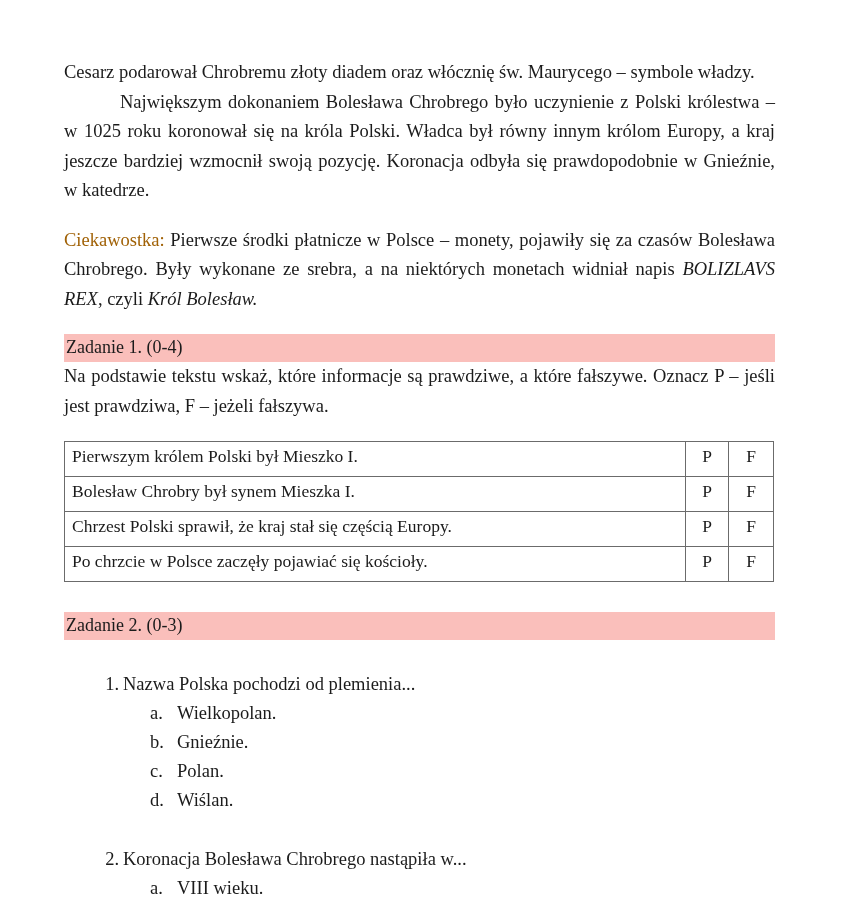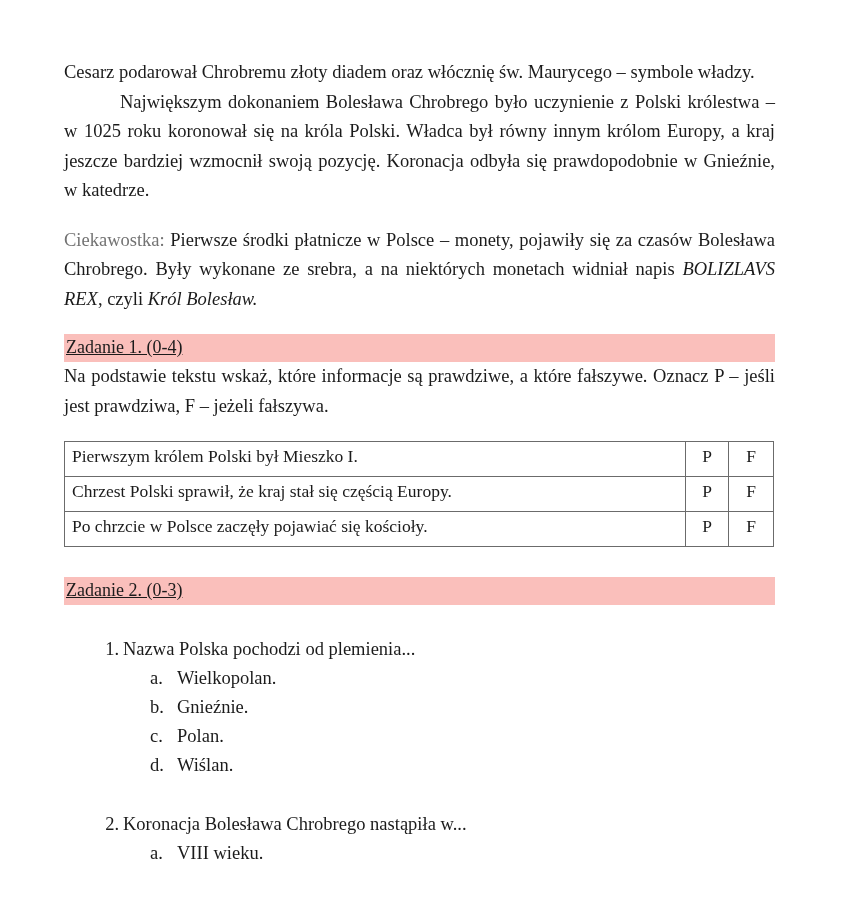--- a/index.html
+++ b/index.html
@@ -43,33 +43,32 @@
   .spacer-lg { height: 30px; }
 
   .fact-par {
     margin: 0;
     font-size: 18.5px;
     line-height: 29.5px;
     text-align: justify;
     color: #1b1b1b;
   }
   .fact-label {
-    color: #737373;
+    color: #a16207;
   }
   .italic { font-style: italic; }
 
   .zadanie-bar {
     width: 711px;
     background: #fabfbb;
     font-size: 18px;
     line-height: 25px;
     padding: 1px 2px 2px 2px;
     box-sizing: border-box;
     color: #1b1b1b;
-    text-decoration: underline;
   }
 
   table.pf-table {
     border-collapse: collapse;
     width: 709px;
     table-layout: fixed;
     margin: 0;
   }
   table.pf-table td {
     border: 1px solid #6b6b6b;
@@ -155,20 +154,25 @@
           <col class="c-p">
           <col class="c-f">
       </colgroup>
       <tbody>
         <tr>
           <td>Pierwszym królem Polski był Mieszko I.</td>
           <td class="mark">P</td>
           <td class="mark">F</td>
         </tr>
         <tr>
+          <td>Bolesław Chrobry był synem Mieszka I.</td>
+          <td class="mark">P</td>
+          <td class="mark">F</td>
+        </tr>
+        <tr>
           <td>Chrzest Polski sprawił, że kraj stał się częścią Europy.</td>
           <td class="mark">P</td>
           <td class="mark">F</td>
         </tr>
         <tr>
           <td>Po chrzcie w Polsce zaczęły pojawiać się kościoły.</td>
           <td class="mark">P</td>
           <td class="mark">F</td>
         </tr>
       </tbody>

